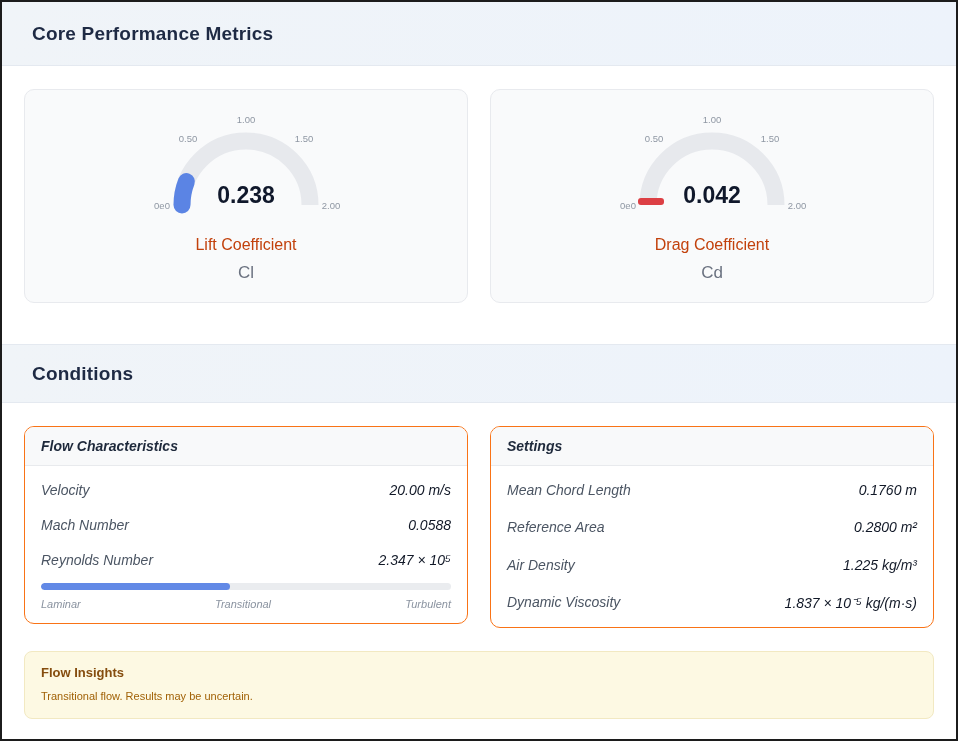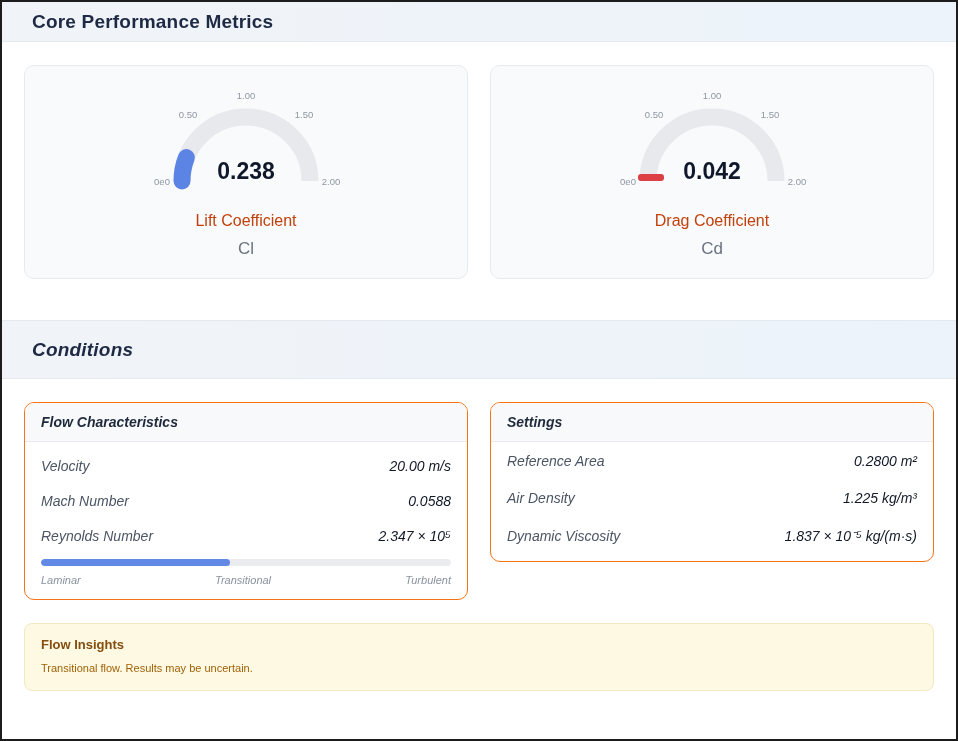--- a/index.html
+++ b/index.html
@@ -6,22 +6,22 @@
   body { font-family:"Liberation Sans", sans-serif; background:#ffffff; }
   .page {
     width:958px; height:741px; border:2px solid #1c1c1c; background:#ffffff;
     overflow:hidden; position:relative;
   }
   .section-band {
     background:linear-gradient(90deg,#f0f4f8 0%,#edf3fb 100%);
     border-bottom:1px solid #e4e9f0;
     padding:0 30px; display:flex; align-items:center;
   }
-  .band-top { height:40px; }
-  .band-mid { height:59px; margin-top:41px; border-top:1px solid #e4e9f0;font-style:italic; }
+  .band-top { height:64px; }
+  .band-mid { height:59px; margin-top:41px; border-top:1px solid #e4e9f0; }
   .band-title { font-size:19px; font-weight:bold; color:#1e2a44; letter-spacing:.2px; }
 
   .cards-row { display:flex; gap:22px; padding:0 22px; margin-top:23px; }
 
   
   .gauge-card {
     flex:1; height:214px; background:#f9fafb; border:1px solid #e8eaee;
     border-radius:10px; display:flex; flex-direction:column; align-items:center;
     padding-top:12px;
   }
@@ -136,20 +136,24 @@
         <div class="regime-labels">
           <span>Laminar</span>
           <span>Transitional</span>
           <span>Turbulent</span>
         </div>
       </div>
     </div>
 
     <div class="cond-card settings-card">
       <div class="cond-header">Settings</div>
+      <div class="kv-row" style="margin-top:5px;">
+        <span class="kv-label">Mean Chord Length</span>
+        <span class="kv-value">0.1760 m</span>
+      </div>
       <div class="kv-row">
         <span class="kv-label">Reference Area</span>
         <span class="kv-value">0.2800 m²</span>
       </div>
       <div class="kv-row">
         <span class="kv-label">Air Density</span>
         <span class="kv-value">1.225 kg/m³</span>
       </div>
       <div class="kv-row" style="margin-bottom:6px;">
         <span class="kv-label">Dynamic Viscosity</span>

